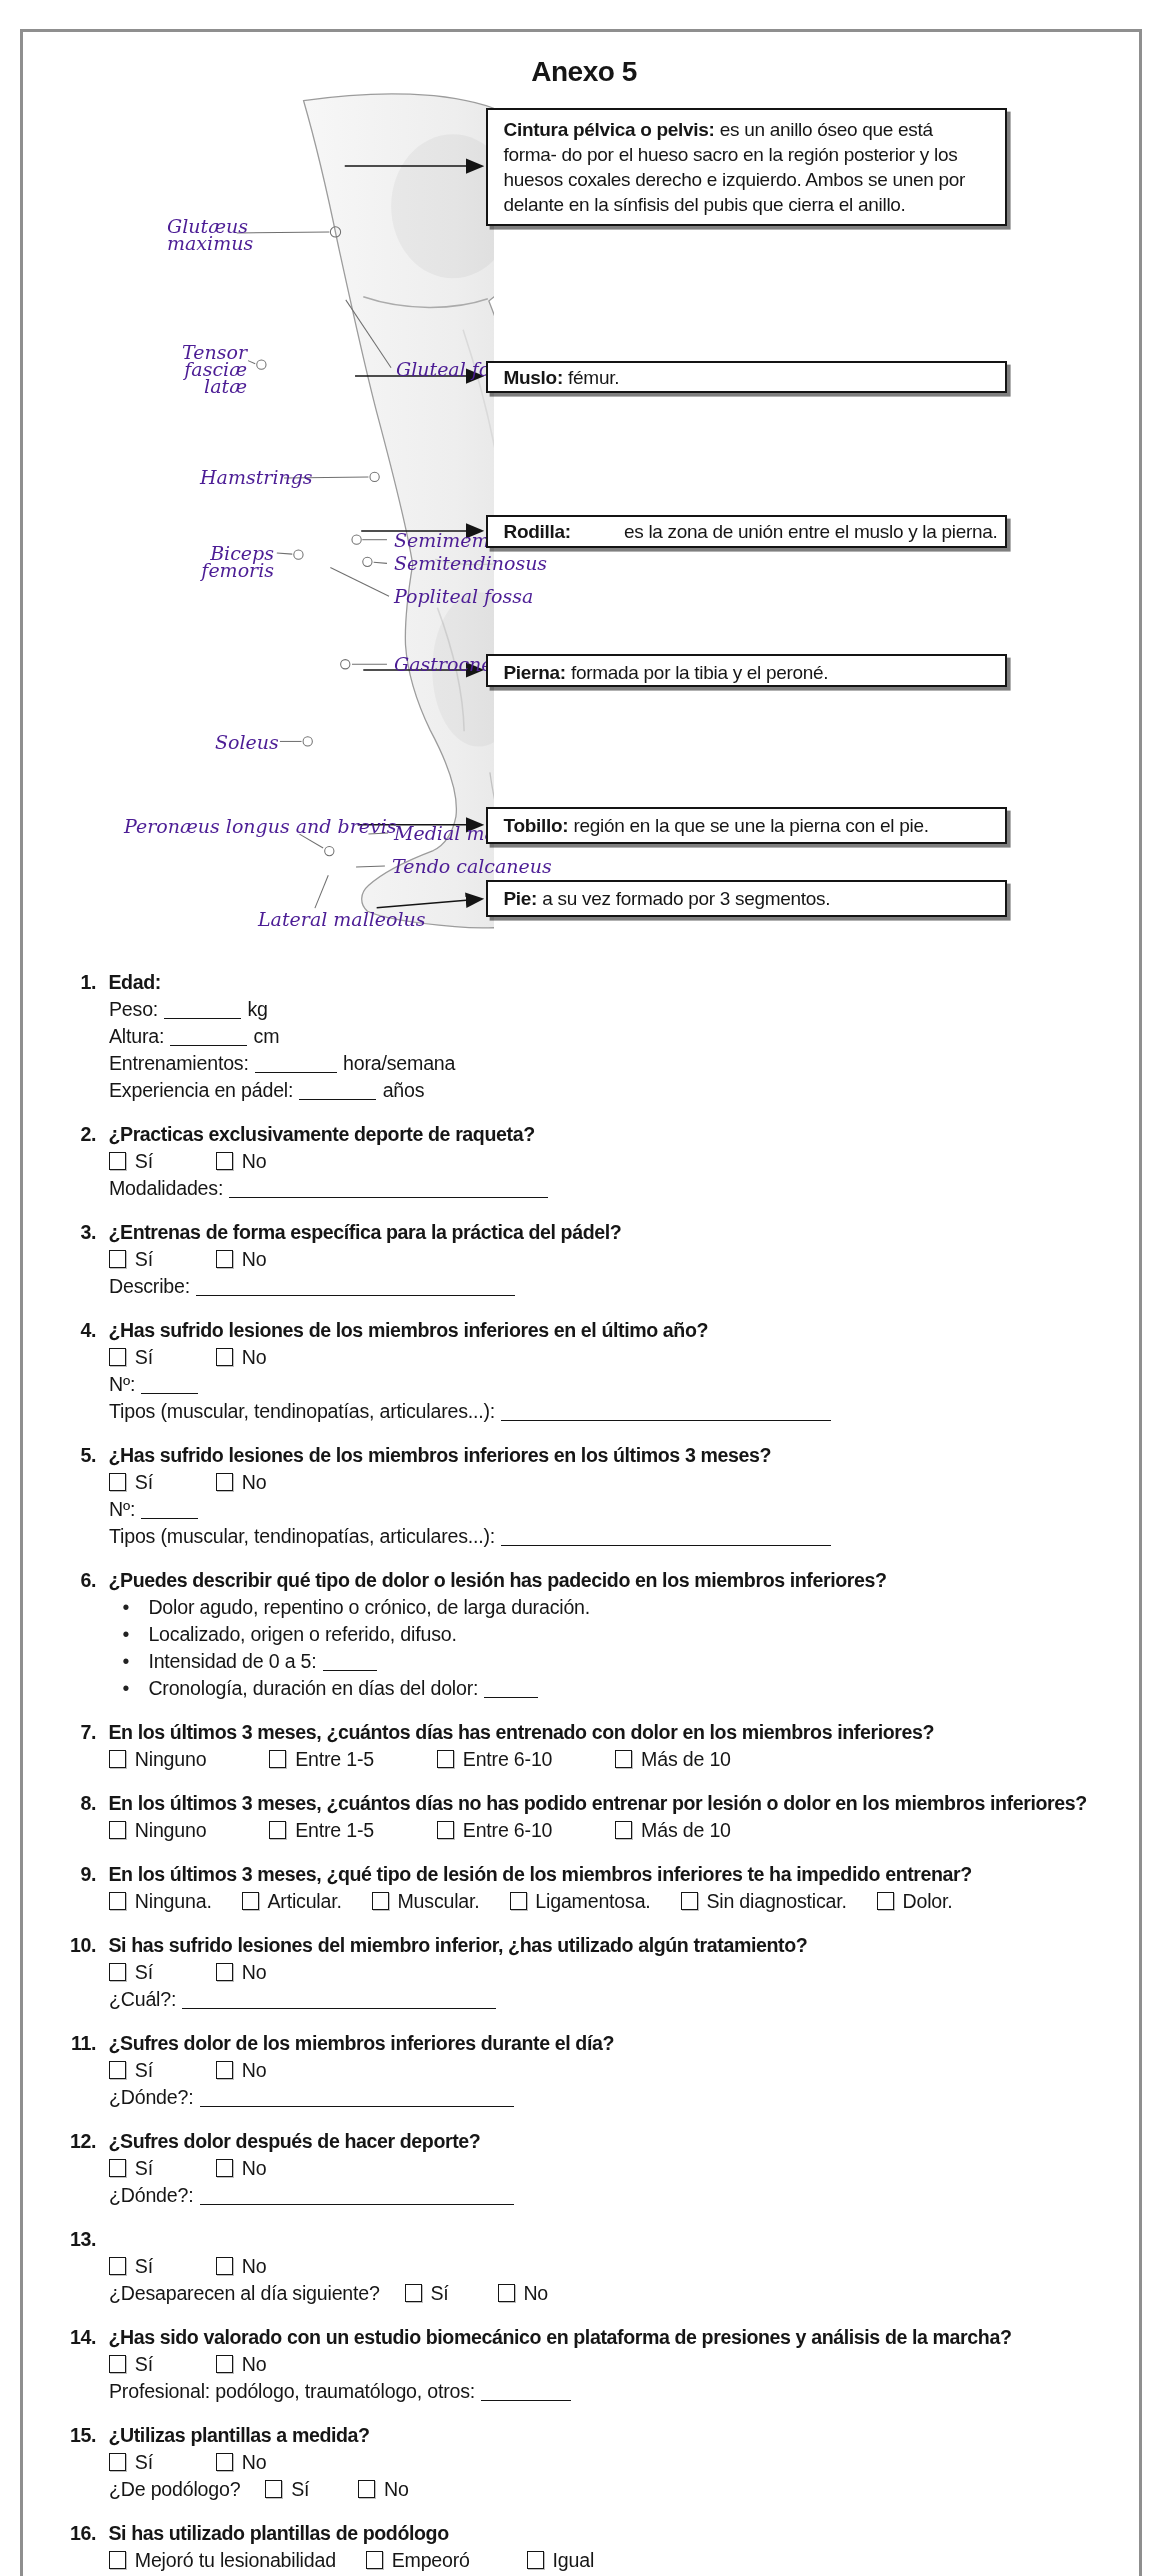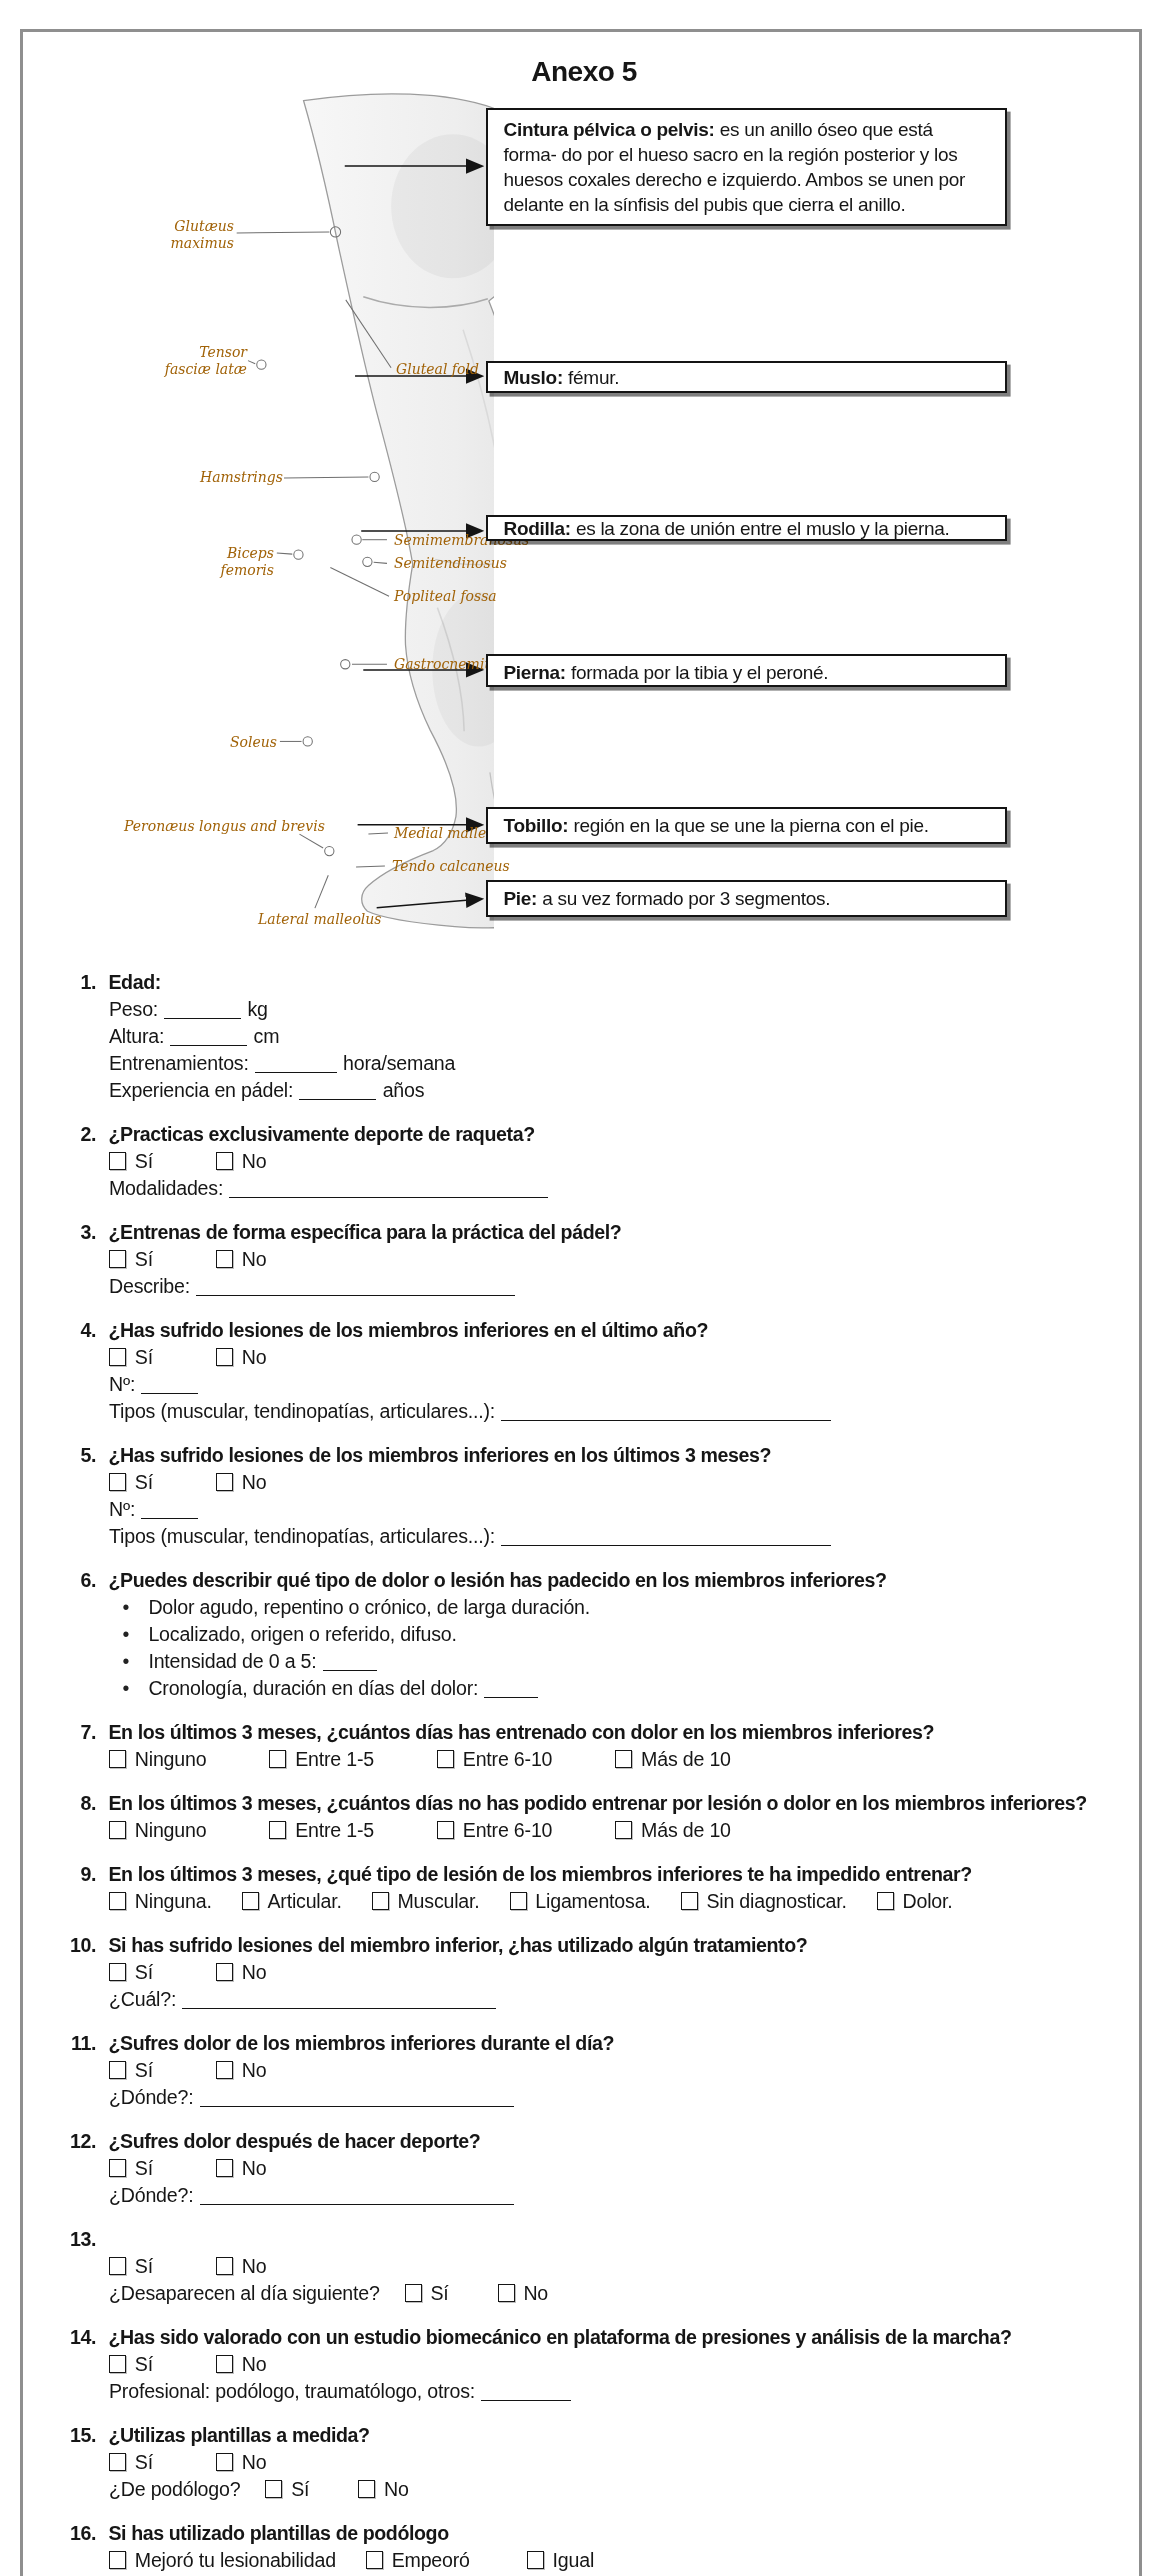--- a/index.html
+++ b/index.html
@@ -12,21 +12,21 @@
   
   .defbox{position:absolute;left:486px;width:521px;box-sizing:border-box;
           background:#fff;border:2.1px solid #141414;box-shadow:3.6px 3.6px 0 rgba(0,0,0,0.5);
           padding:7.2px 15.5px;font-size:19px;letter-spacing:-0.3px;line-height:25px;}
   .defbox .term{font-weight:700;margin-right:5.2px;}
   .oneline{display:flex;align-items:center;padding-top:0;padding-bottom:0;}
   .oneline .term{white-space:nowrap;}
   .oneline .def{white-space:nowrap;}
   
   .alab{position:absolute;font-family:"DejaVu Serif","Liberation Serif",serif;
-        font-style:italic;font-size:14px;line-height:17px;color:#a16207;}
+        font-style:italic;font-size:19px;line-height:17px;color:#4c1d95;}
   .ra{text-align:right;}
   
   .questions{position:absolute;left:52px;top:969px;width:1077px;font-size:19.6px;
              letter-spacing:-0.2px;}
   .q{margin-top:17px;}
   .q:first-child{margin-top:0;}
   .qtitle{line-height:27px;font-weight:700;letter-spacing:-0.4px;display:flex;}
   .qnum{display:inline-block;width:44px;text-align:right;margin-right:12.4px;flex:none;}
   .qtext{display:inline-block;}
   .sub{line-height:27px;padding-left:57px;}
@@ -138,21 +138,21 @@
   <span class="alab" style="left:392px;top:858px;">Tendo calcaneus</span>
   <span class="alab" style="left:258px;top:911px;">Lateral malleolus</span>
 
   <div class="defbox" style="top:108px;">
     <span class="term">Cintura pélvica o pelvis:</span><span class="def">es un anillo óseo que está forma- do por el hueso sacro en la región posterior y los huesos coxales derecho e izquierdo. Ambos se unen por delante en la sínfisis del pubis que cierra el anillo.</span>
   </div>
   <div class="defbox oneline" style="top:361px;height:32px;">
     <span class="term">Muslo:</span>
       <span class="def">fémur.</span>
   </div>
-  <div class="defbox oneline" style="top:515px;height:26px;">
+  <div class="defbox oneline" style="top:515px;height:33px;gap:48px;">
     <span class="term">Rodilla:</span>
       <span class="def">es la zona de unión entre el muslo y la pierna.</span>
   </div>
   <div class="defbox oneline" style="top:654px;height:33px;align-items:flex-end;">
     <span class="term">Pierna:</span>
       <span class="def">formada por la tibia y el peroné.</span>
   </div>
   <div class="defbox oneline" style="top:807px;height:37px;">
     <span class="term">Tobillo:</span>
       <span class="def">región en la que se une la pierna con el pie.</span>

